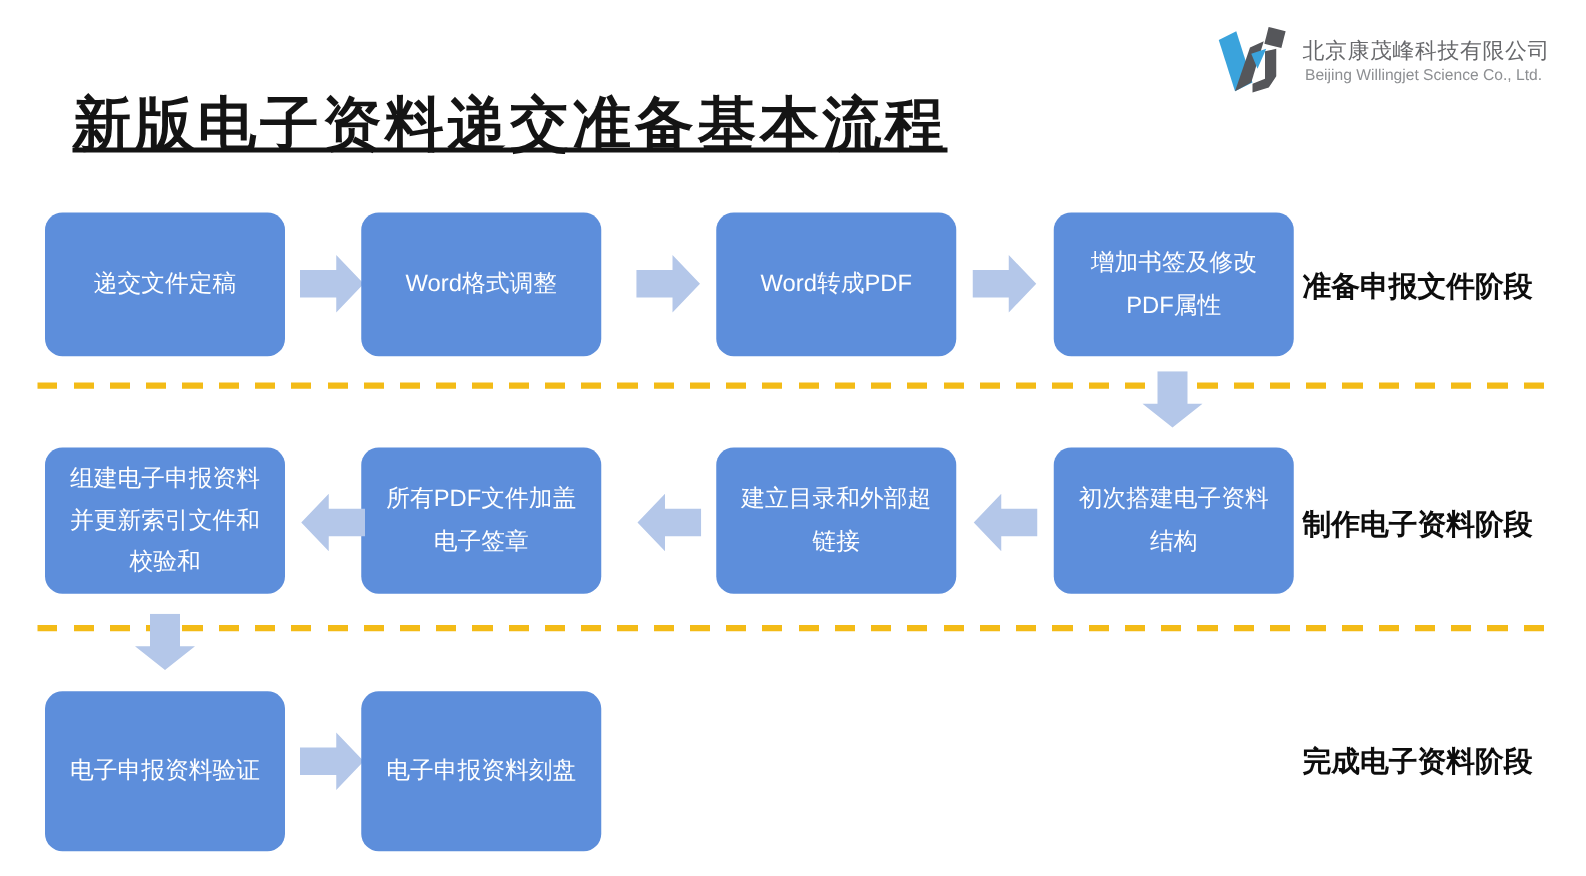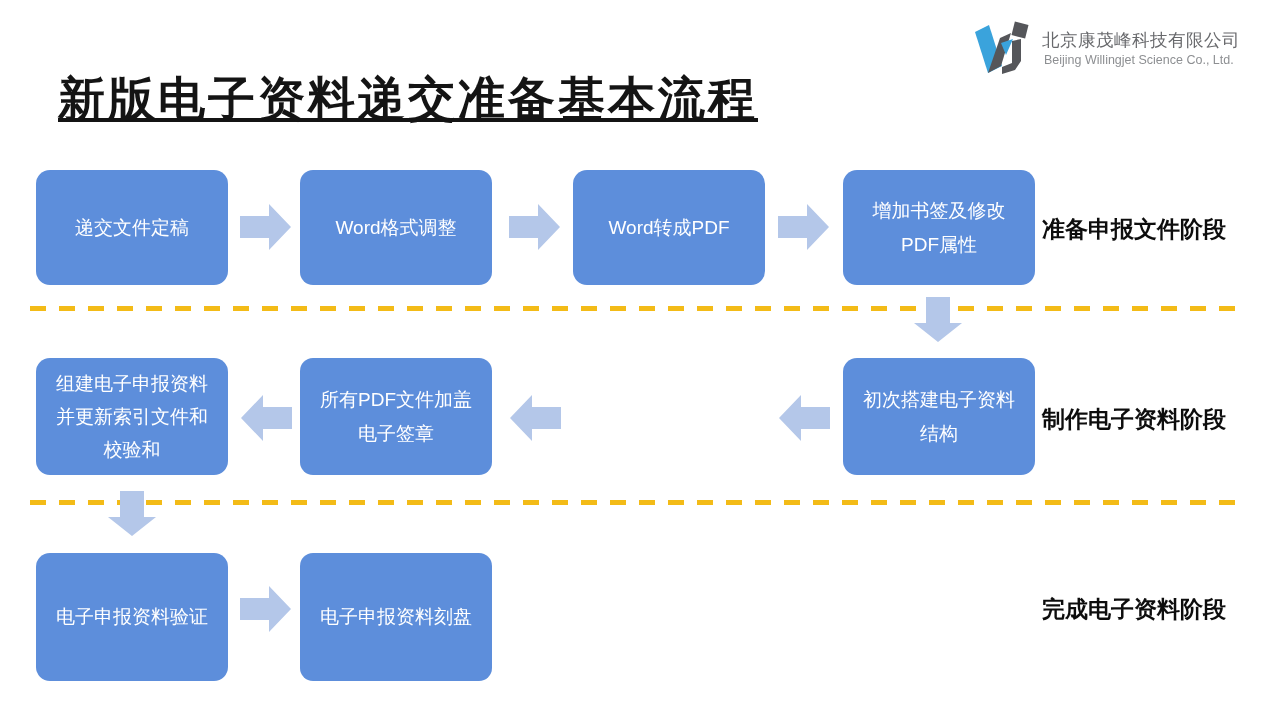--- a/index.html
+++ b/index.html
@@ -44,21 +44,21 @@
     text-align:center;
     font-size:19px;
     line-height:1.75;
     white-space:pre-line;
     padding:0 8px;
     box-sizing:border-box;
   }
   .row1{top:170px;height:115px;}
   .row2{top:358px;height:117px;}
   .row3{top:553px;height:128px;}
-  .c1{left:36px;} .c2{left:300px;border-radius:13px;} .c3{left:573px;} .c4{left:843px;}
+  .c1{left:36px;} .c2{left:289px;} .c3{left:573px;} .c4{left:843px;}
 
   
   .h-arrow{width:52px;height:48px;}
   .v-arrow{width:52px;height:46px;}
   .ar1{top:203px;} .ar2{top:394px;} .ar3{top:585px;}
   .g1{left:240px;} .g2{left:509px;} .g3{left:778px;}
 
   
   .stage-divider{
     left:30px;width:1215px;height:5px;
@@ -112,20 +112,22 @@
   <div class="abs stage-divider dash1"></div>
   <svg class="abs v-arrow" style="left:912px;top:297px;" viewBox="0 0 52 46">
       <polygon fill="#b4c7e9" points="14,0 38,0 38,26 50,26 26,45 2,26 14,26"></polygon>
     </svg>
 
   <div class="abs flow-box row2 c4">初次搭建电子资料
 结构</div>
   <svg class="abs h-arrow ar2 g3" viewBox="0 0 52 48">
       <polygon fill="#b4c7e9" points="52,13 23,13 23,1 1,24 23,47 23,35 52,35"></polygon>
     </svg>
+  <div class="abs flow-box row2 c3">建立目录和外部超
+链接</div>
   <svg class="abs h-arrow ar2 g2" viewBox="0 0 52 48">
       <polygon fill="#b4c7e9" points="52,13 23,13 23,1 1,24 23,47 23,35 52,35"></polygon>
     </svg>
   <div class="abs flow-box row2 c2">所有PDF文件加盖
 电子签章</div>
   <svg class="abs h-arrow ar2 g1" viewBox="0 0 52 48">
       <polygon fill="#b4c7e9" points="52,13 23,13 23,1 1,24 23,47 23,35 52,35"></polygon>
     </svg>
   <div class="abs flow-box row2 c1">组建电子申报资料
 并更新索引文件和

